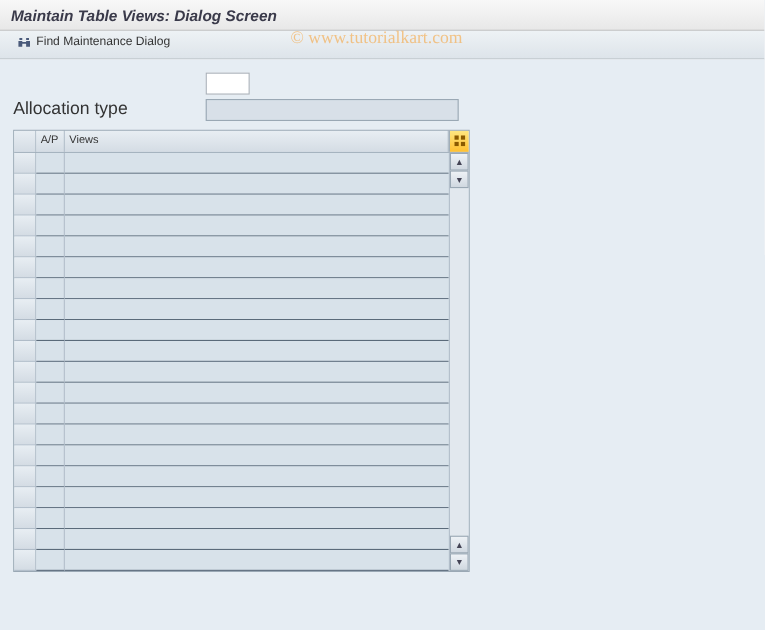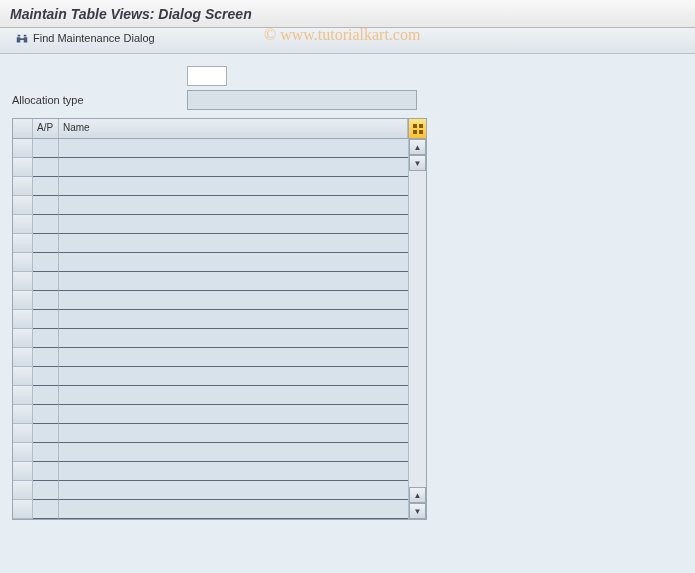--- a/index.html
+++ b/index.html
@@ -53,21 +53,21 @@
       height: calc(100% - 54px);
     }
     
     
     .form-row {
       display: flex;
       align-items: center;
       margin-bottom: 8px;
     }
     .form-label {
-      font-size: 11px;
+      font-size: 16px;
       color: #333;
       width: 175px;
     }
     .small-field {
       width: 40px; height: 20px;
       background: #fff;
       border: 1px solid #a8b0b8;
       margin-left: 175px;
       margin-bottom: 4px;
     }
@@ -194,21 +194,21 @@
 
   <div class="form-row">
     <span class="form-label">Allocation type</span>
     <div class="long-field"></div>
   </div>
 
   <div class="table-container">
     <div class="table-header-row">
       <div class="table-header-cell col-sel"></div>
       <div class="table-header-cell col-ap">A/P</div>
-      <div class="table-header-cell col-name">Name</div>
+      <div class="table-header-cell col-name">Views</div>
       <div class="col-corner">
         <span>
           <svg viewBox="0 0 10 10">
               <rect x="0" y="0" width="4" height="4" fill="#8a5a00"></rect>
               <rect x="6" y="0" width="4" height="4" fill="#8a5a00"></rect>
               <rect x="0" y="6" width="4" height="4" fill="#8a5a00"></rect>
               <rect x="6" y="6" width="4" height="4" fill="#8a5a00"></rect>
             </svg>
         </span>
       </div>

